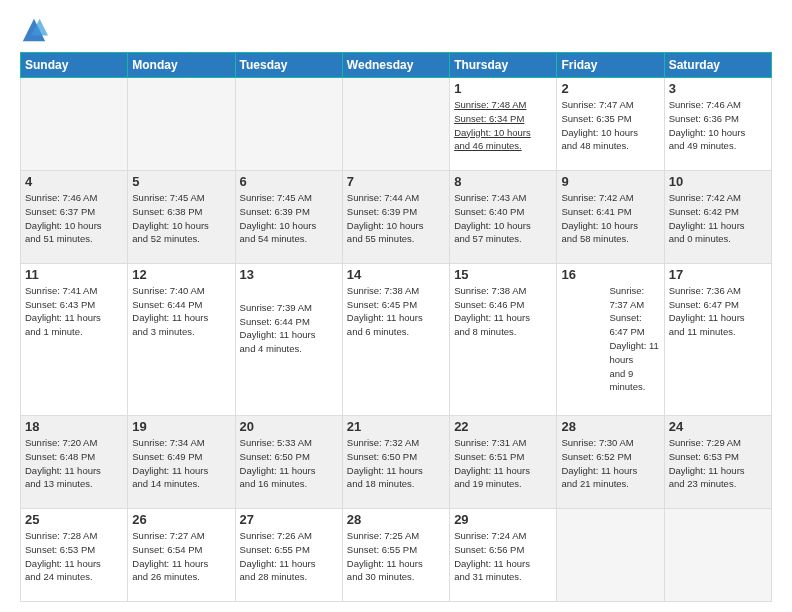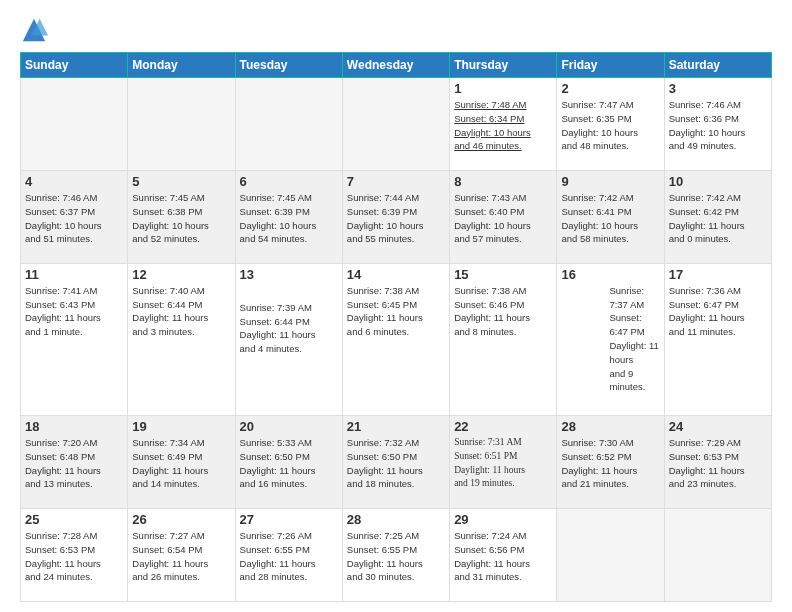--- a/index.html
+++ b/index.html
@@ -286,21 +286,21 @@
           </td>
           <td>
             <span class="day-num">21</span>
             <div class="day-info" style="white-space: pre-line;">Sunrise: 7:32 AM
 Sunset: 6:50 PM
 Daylight: 11 hours
 and 18 minutes.</div>
           </td>
           <td>
             <span class="day-num">22</span>
-            <div class="day-info" style="white-space: pre-line; font-family: Liberation Serif, serif;">Sunrise: 7:31 AM
+            <div class="day-info" style="white-space: pre-line;">Sunrise: 7:31 AM
 Sunset: 6:51 PM
 Daylight: 11 hours
 and 19 minutes.</div>
           </td>
           <td>
             <span class="day-num">28</span>
             <div class="day-info" style="white-space: pre-line;">Sunrise: 7:30 AM
 Sunset: 6:52 PM
 Daylight: 11 hours
 and 21 minutes.</div>

